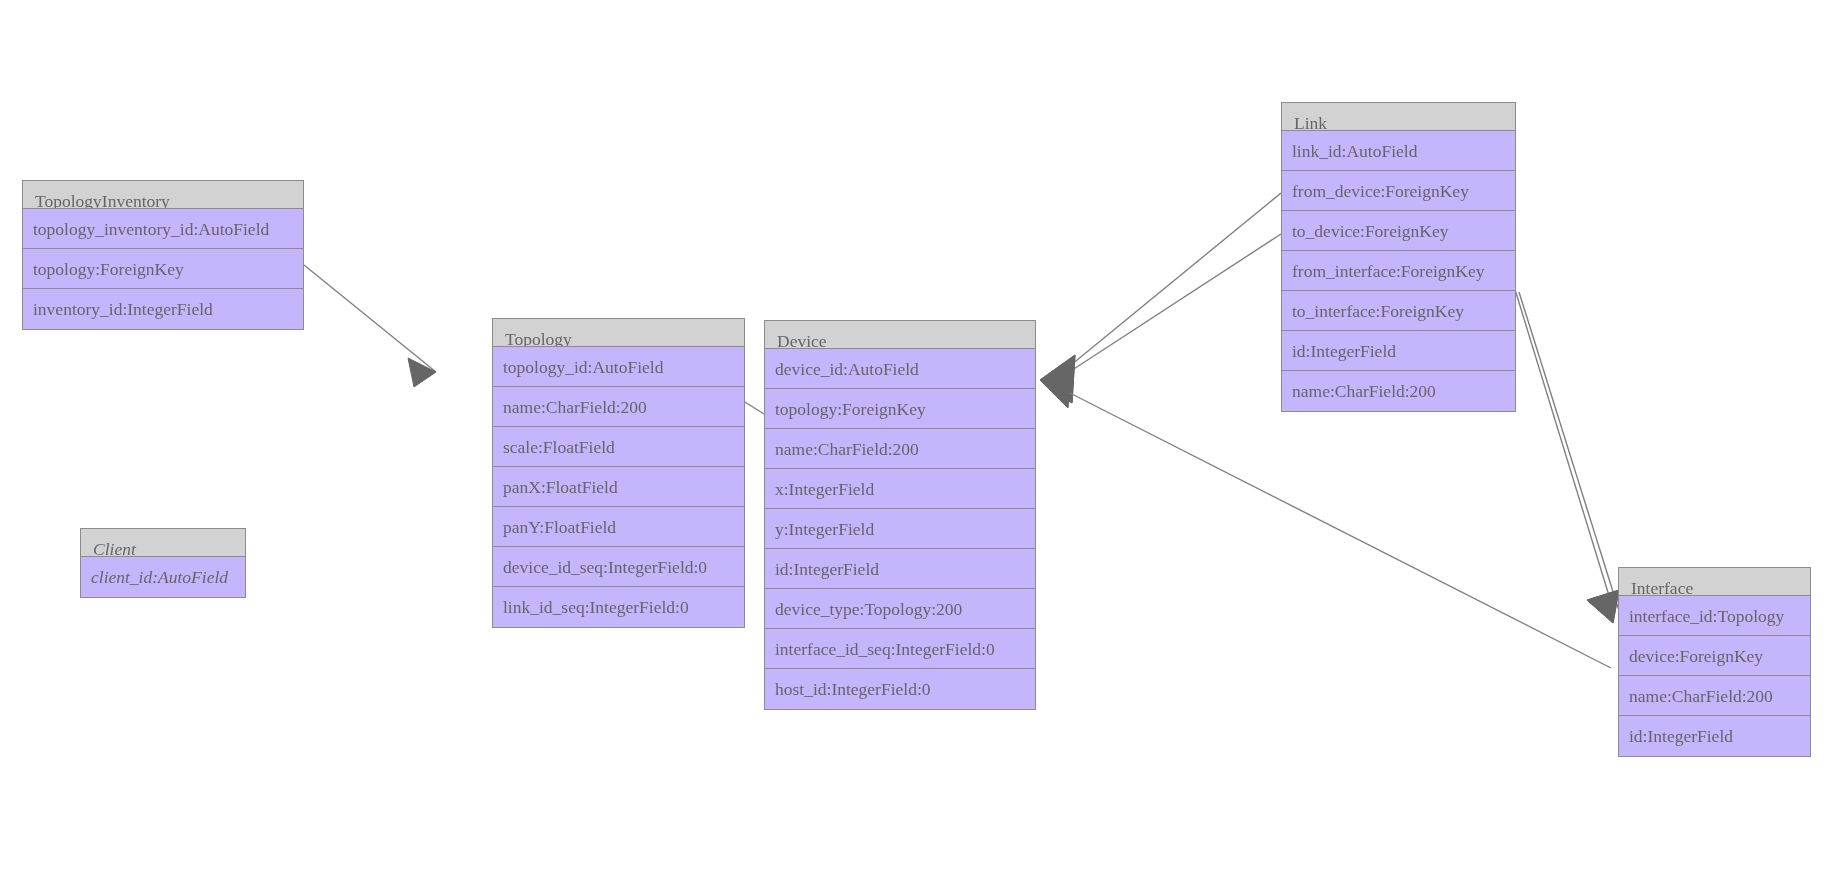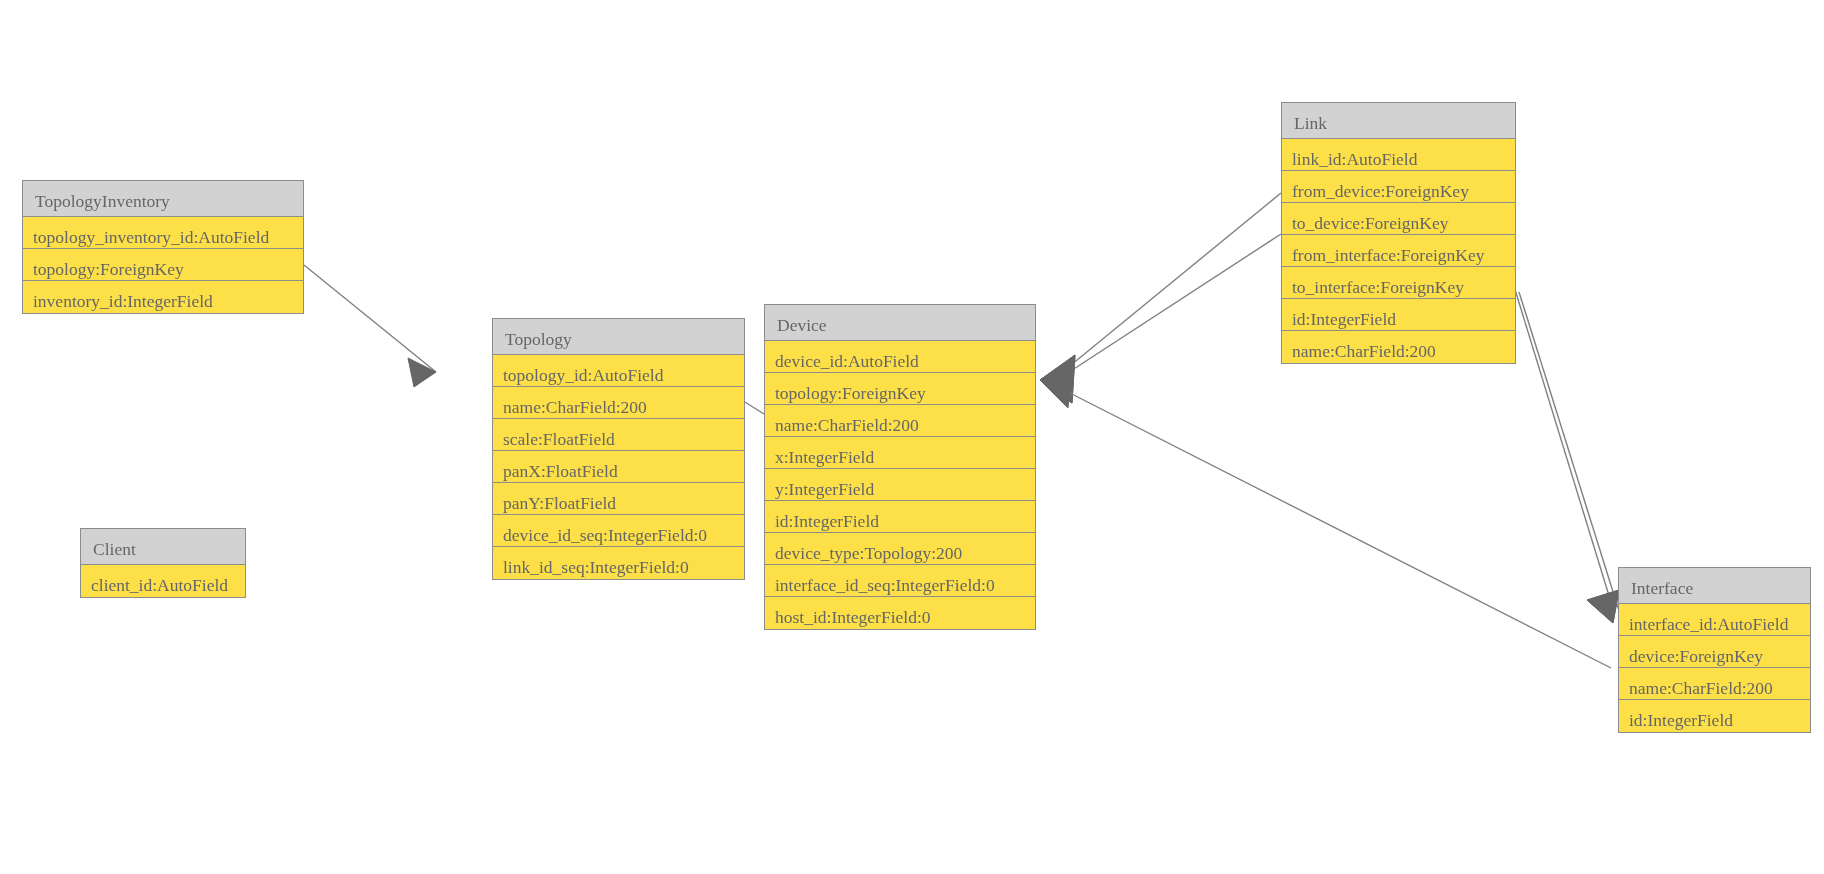--- a/index.html
+++ b/index.html
@@ -30,36 +30,36 @@
     background: #ffffff;
     z-index: 5;
   }
   .entity-title {
     box-sizing: border-box;
     background: #d2d2d2;
     border-bottom: 1px solid #8c8c8c;
     color: #666666;
     font-size: 17.5px;
     line-height: 40px;
-    height: 36px;
+    height: 28px;
     padding: 0 0 0 12px;
     white-space: nowrap;
     overflow: hidden;
   }
   .entity-attr {
     box-sizing: border-box;
     border-bottom: 1px solid #8c8c8c;
     color: #666666;
     font-size: 17.5px;
     line-height: 40px;
-    height: 32px;
+    height: 40px;
     padding: 0 0 0 10px;
     white-space: nowrap;
     overflow: hidden;
-    background: #fde047;
+    background: #c4b5fd;
   }
   .entity-attr.last {
     border-bottom: none;
   }
 </style>
 </head>
 <body>
 
 <div id="canvas">
 
@@ -104,25 +104,25 @@
       <div class="entity" style="left: 448px; top: 318px; width: 253px; margin-left: 44px;">
         <div class="entity-title">Topology</div>
         <div class="entity-attr">topology_id:AutoField</div>
         <div class="entity-attr">name:CharField:200</div>
         <div class="entity-attr">scale:FloatField</div>
         <div class="entity-attr">panX:FloatField</div>
         <div class="entity-attr">panY:FloatField</div>
         <div class="entity-attr">device_id_seq:IntegerField:0</div>
         <div class="entity-attr last">link_id_seq:IntegerField:0</div>
       </div>
-      <div class="entity" style="left: 80px; top: 528px; width: 166px;">
+      <div class="entity" style="left: 80px; top: 528px; width: 166px; font-style: italic;">
         <div class="entity-title">Client</div>
         <div class="entity-attr last">client_id:AutoField</div>
       </div>
-      <div class="entity" style="left: 764px; top: 304px; width: 272px;">
+      <div class="entity" style="left: 764px; top: 320px; width: 272px;">
         <div class="entity-title">Device</div>
         <div class="entity-attr">device_id:AutoField</div>
         <div class="entity-attr">topology:ForeignKey</div>
         <div class="entity-attr">name:CharField:200</div>
         <div class="entity-attr">x:IntegerField</div>
         <div class="entity-attr">y:IntegerField</div>
         <div class="entity-attr">id:IntegerField</div>
         <div class="entity-attr">device_type:Topology:200</div>
         <div class="entity-attr">interface_id_seq:IntegerField:0</div>
         <div class="entity-attr last">host_id:IntegerField:0</div>
@@ -132,20 +132,20 @@
         <div class="entity-attr">link_id:AutoField</div>
         <div class="entity-attr">from_device:ForeignKey</div>
         <div class="entity-attr">to_device:ForeignKey</div>
         <div class="entity-attr">from_interface:ForeignKey</div>
         <div class="entity-attr">to_interface:ForeignKey</div>
         <div class="entity-attr">id:IntegerField</div>
         <div class="entity-attr last">name:CharField:200</div>
       </div>
       <div class="entity" style="left: 1611px; top: 567px; width: 193px; margin-left: 7px;">
         <div class="entity-title">Interface</div>
-        <div class="entity-attr">interface_id:AutoField</div>
+        <div class="entity-attr">interface_id:Topology</div>
         <div class="entity-attr">device:ForeignKey</div>
         <div class="entity-attr">name:CharField:200</div>
         <div class="entity-attr last">id:IntegerField</div>
       </div>
     </div>
 
 </div>
 
 </body></html>

